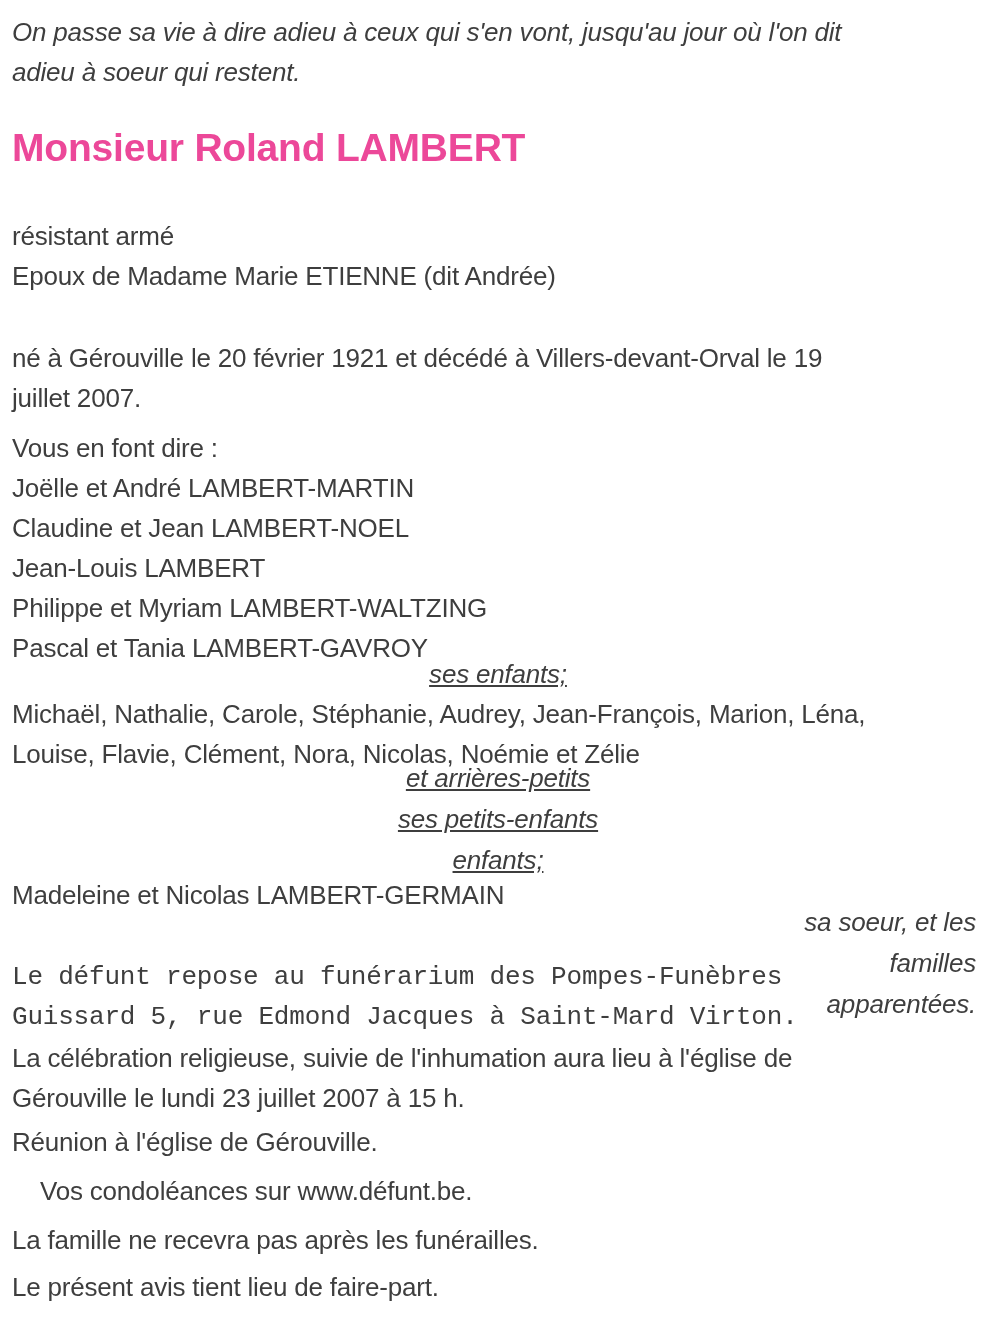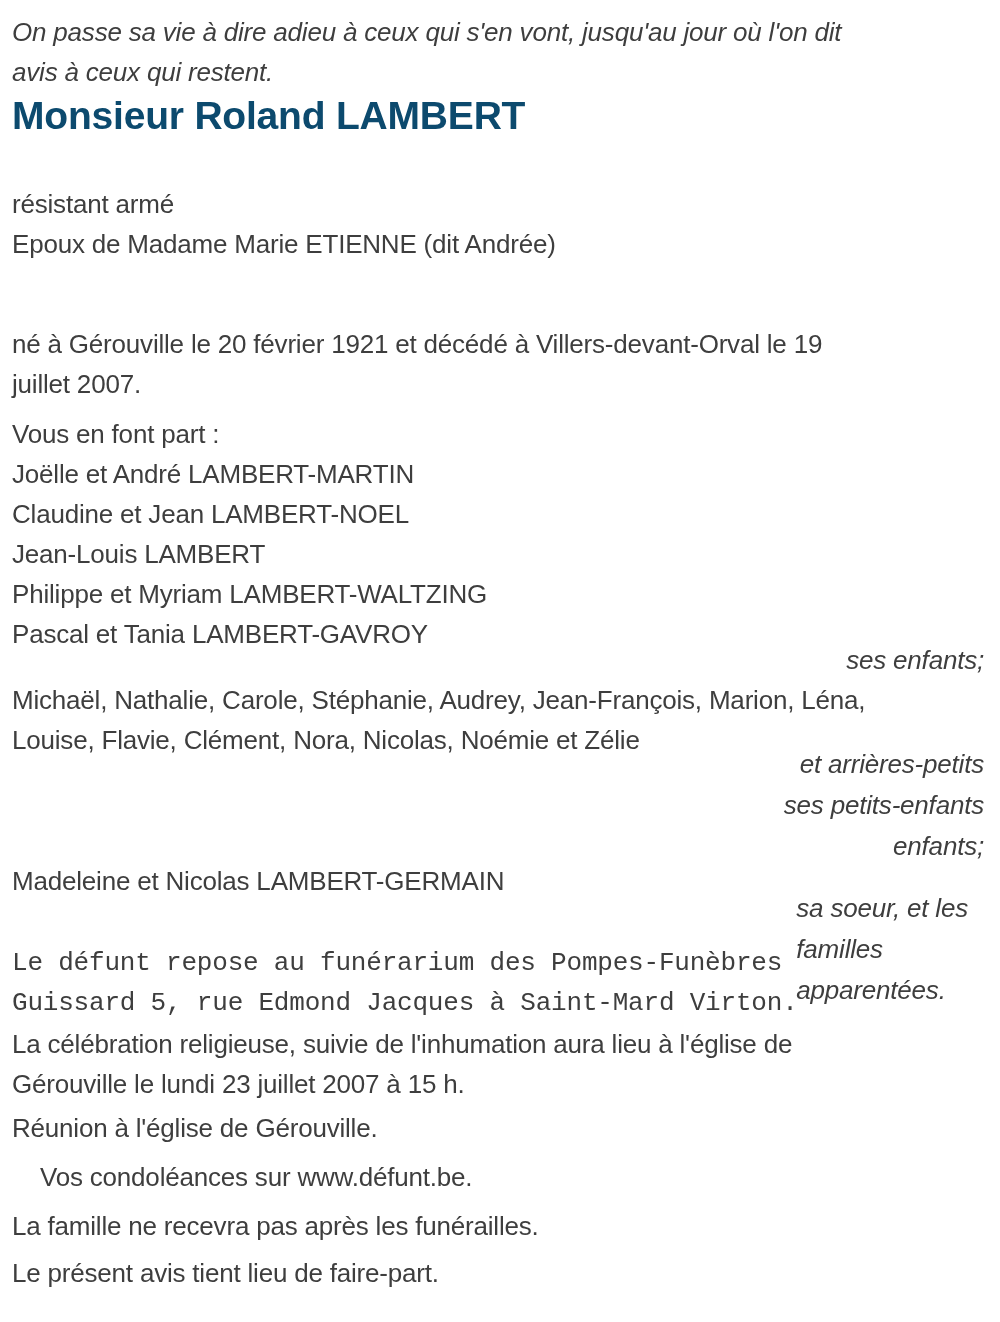--- a/index.html
+++ b/index.html
@@ -17,77 +17,79 @@
     overflow: hidden;
   }
   .line {
     display: block;
     font-size: 26px;
     line-height: 40px;
     letter-spacing: -0.2px;
     white-space: nowrap;
   }
   .italic { font-style: italic; }
-  .right { text-align: right; }
+  .right { text-align: center; text-decoration: underline; }
 
   .title {
     font-size: 39px;
     line-height: 48px;
     font-weight: 700;
-    color: #0c4a6e;
+    color: #ec4899;
+    margin-top: 32px;
     letter-spacing: -0.2px;
   }
 
   .block-distinction { margin-top: 44px; }
-  .block-lifedates  { margin-top: 60px; }
+  .block-lifedates  { margin-top: 42px; }
   .block-intro      { margin-top: 10px; }
 
   .children-label      { margin-top: -14px; }
   .grandchildren-label { margin-top: -16px; }
   .grandchildren-label .line { line-height: 41px; }
 
   .sister-section { position: relative; margin-top: -6px; }
   .sister-label {
     position: absolute;
     top: 27px;
-    right: 16px;
+    right: 8px;
+    text-align: right;
   }
   .sister-label .line { line-height: 41px; }
   .repose { margin-top: 42px; font-family: Liberation Mono, monospace; }
 
   .block-ceremony    { margin-top: 1px; }
   .block-meeting     { margin-top: 4px; }
   .block-condolences { margin-top: 9px; margin-left: 28px; }
   .block-reception   { margin-top: 9px; }
   .block-legal       { margin-top: 7px; }
 </style>
 </head>
 <body>
 
 <div class="page">
 
   <div class="epigraph">
     <div class="line italic">On passe sa vie à dire adieu à ceux qui s'en vont, jusqu'au jour où l'on dit</div>
-    <div class="line italic">avis à ceux qui restent.</div>
+    <div class="line italic">adieu à soeur qui restent.</div>
   </div>
 
   <h1 class="title">Monsieur Roland LAMBERT</h1>
 
   <div class="block-distinction">
     <div class="line">résistant armé</div>
     <div class="line">Epoux de Madame Marie ETIENNE (dit Andrée)</div>
   </div>
 
   <div class="block-lifedates">
     <div class="line">né à Gérouville le 20 février 1921 et décédé à Villers-devant-Orval le 19</div>
     <div class="line">juillet 2007.</div>
   </div>
 
   <div class="block-intro">
-    <div class="line">Vous en font part :</div>
+    <div class="line">Vous en font dire :</div>
   </div>
 
   <div class="block-children">
     <div class="line">Joëlle et André LAMBERT-MARTIN</div>
     <div class="line">Claudine et Jean LAMBERT-NOEL</div>
     <div class="line">Jean-Louis LAMBERT</div>
     <div class="line">Philippe et Myriam LAMBERT-WALTZING</div>
     <div class="line">Pascal et Tania LAMBERT-GAVROY</div>
   </div>
 

